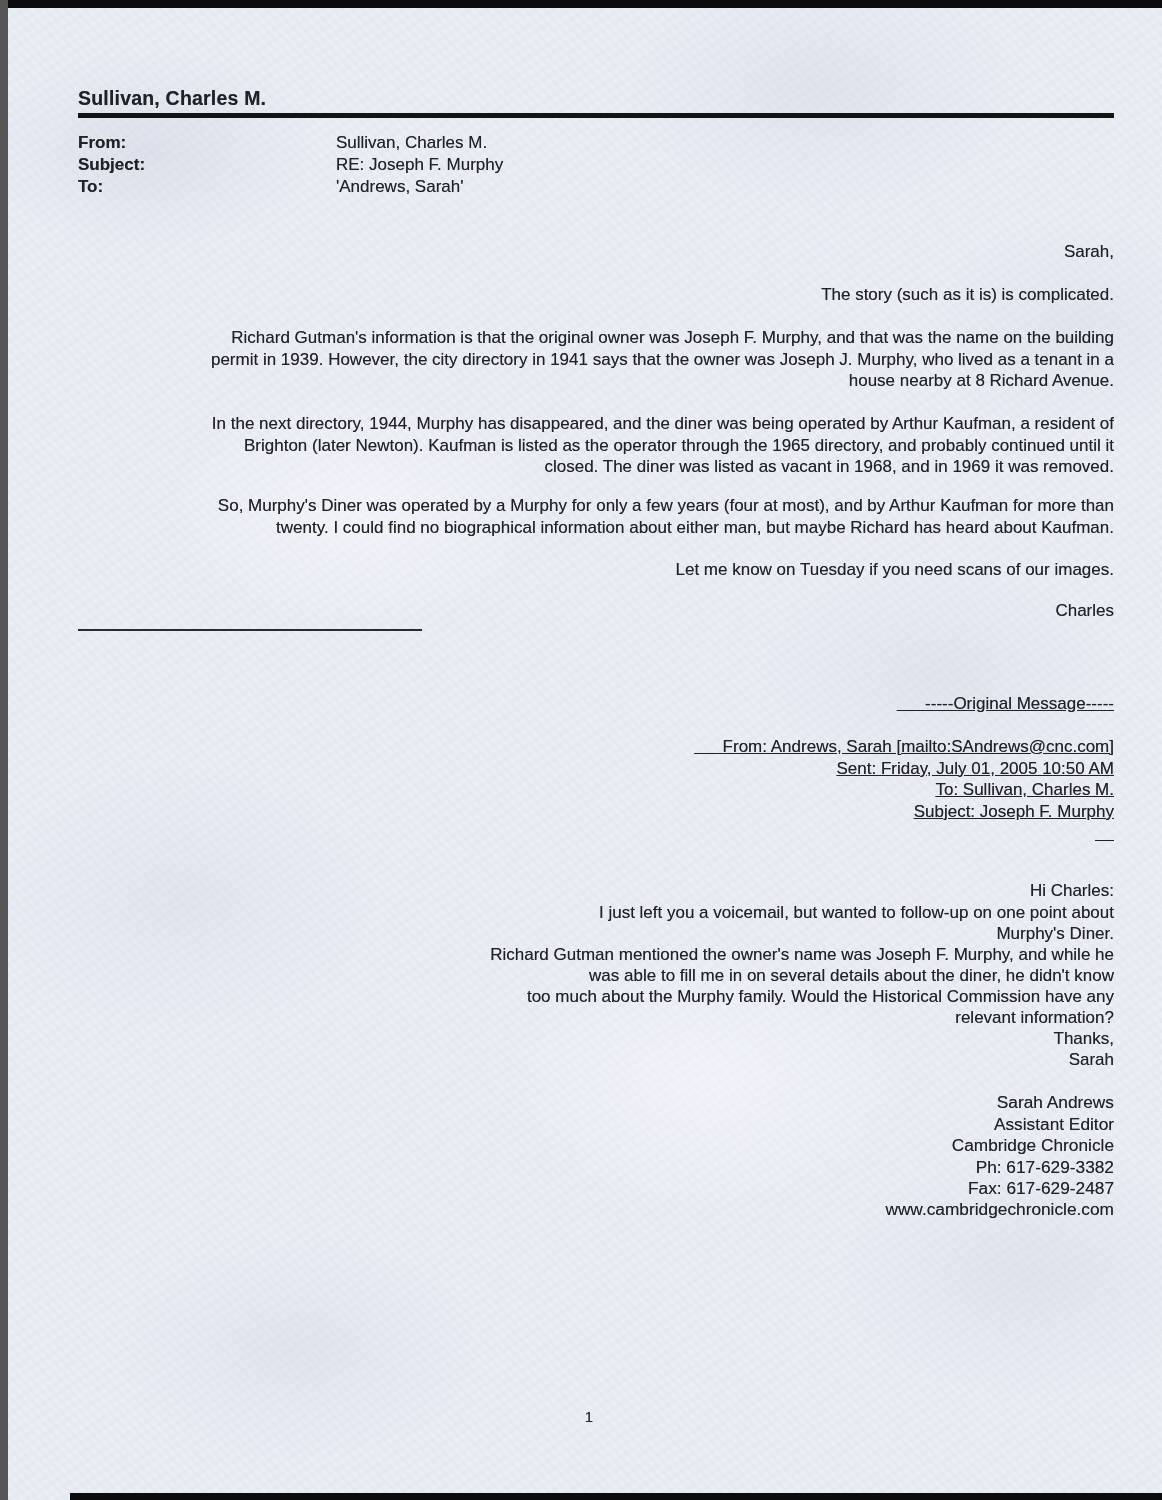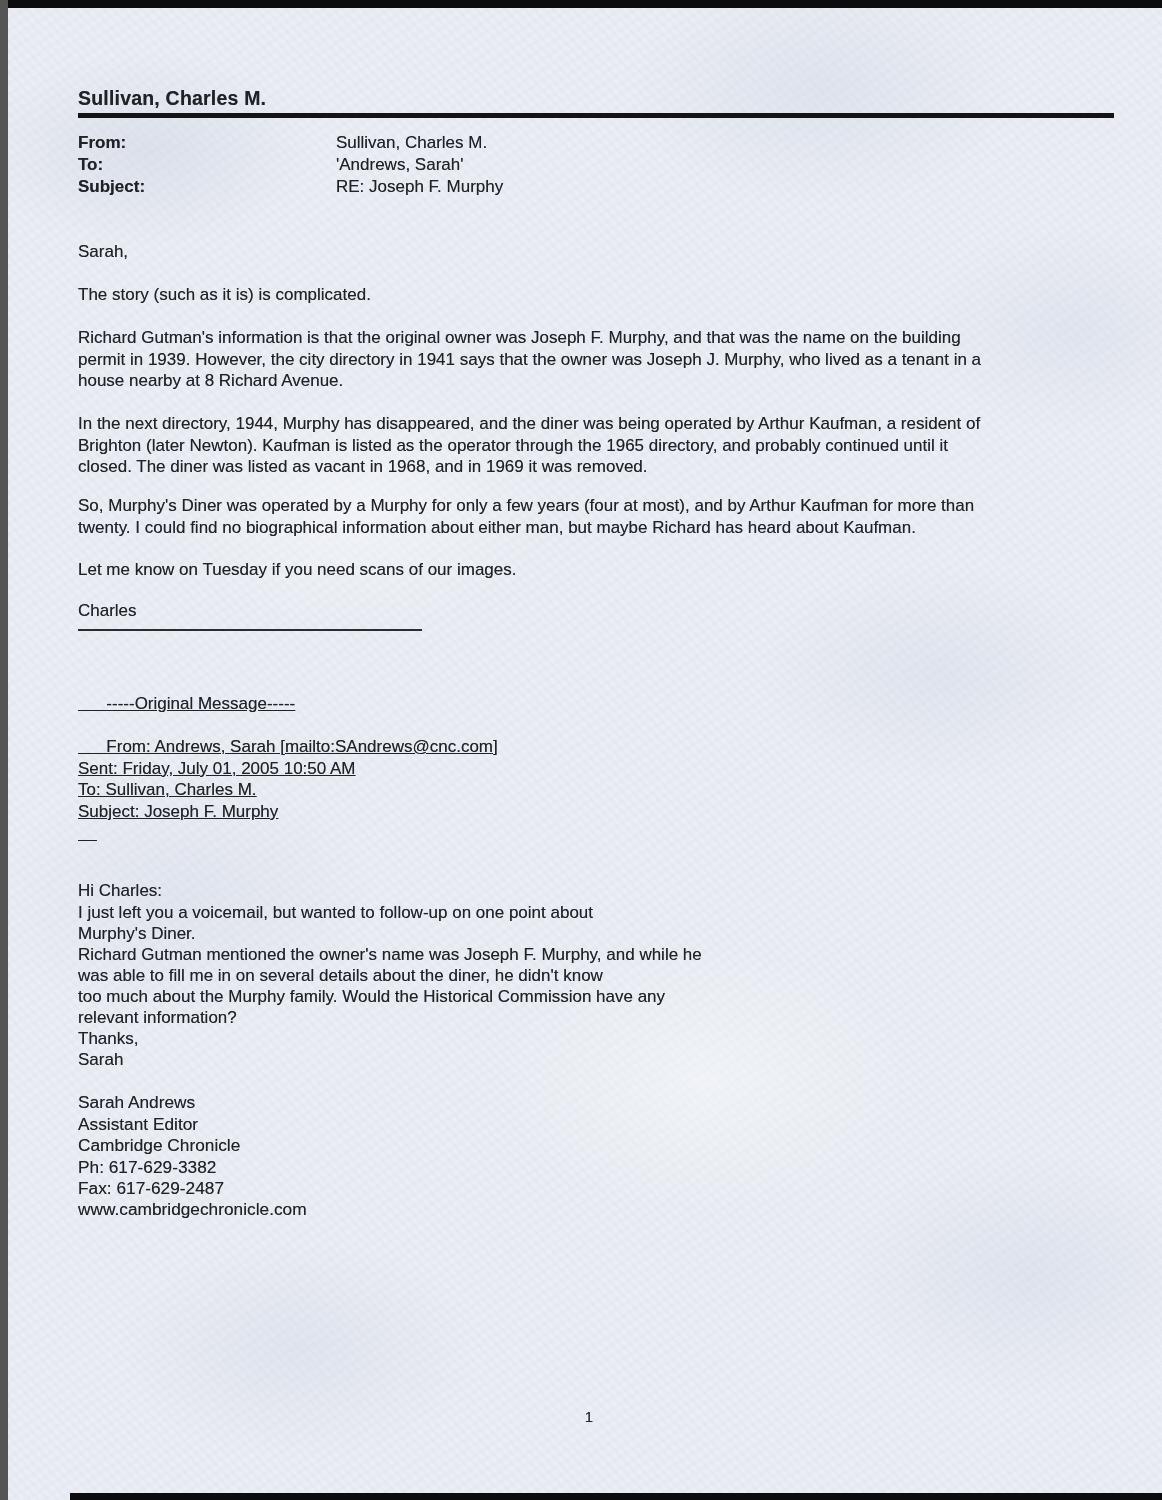--- a/index.html
+++ b/index.html
@@ -69,20 +69,21 @@
   .field-label {
     width: 238px;
     flex: 0 0 238px;
     font-weight: bold;
   }
   .field-value { flex: 1; }
   .para {
     white-space: pre-wrap;
     font-size: 17px;
     line-height: 21.7px;
+    text-align: right;
   }
   .mt-blank  { margin-top: 21px; }
   .greeting  { margin-top: 44px; }
   .sig-rule {
     margin-top: 7px;
     width: 344px;
     height: 2px;
     background: #2a2c30;
   }
   .sig-block { margin-top: 6px; }
@@ -116,26 +117,26 @@
 
     <div class="doc-title">Sullivan, Charles M.</div>
     <div class="header-rule"></div>
 
     <div class="fields">
       <div class="field-row">
         <div class="field-label">From:</div>
         <div class="field-value">Sullivan, Charles M.</div>
       </div>
       <div class="field-row">
+        <div class="field-label">Subject:</div>
+        <div class="field-value">RE: Joseph F. Murphy</div>
+      </div>
+      <div class="field-row">
         <div class="field-label">To:</div>
         <div class="field-value">'Andrews, Sarah'</div>
-      </div>
-      <div class="field-row">
-        <div class="field-label">Subject:</div>
-        <div class="field-value">RE: Joseph F. Murphy</div>
       </div>
     </div>
 
     <div class="para greeting">Sarah,</div>
     <div class="para mt-blank">The story (such as it is) is complicated.</div>
     <div class="para mt-blank">Richard Gutman's information is that the original owner was Joseph F. Murphy, and that was the name on the building
 permit in 1939. However, the city directory in 1941 says that the owner was Joseph J. Murphy, who lived as a tenant in a
 house nearby at 8 Richard Avenue.</div>
     <div class="para mt-blank">In the next directory, 1944, Murphy has disappeared, and the diner was being operated by Arthur Kaufman, a resident of
 Brighton (later Newton). Kaufman is listed as the operator through the 1965 directory, and probably continued until it

